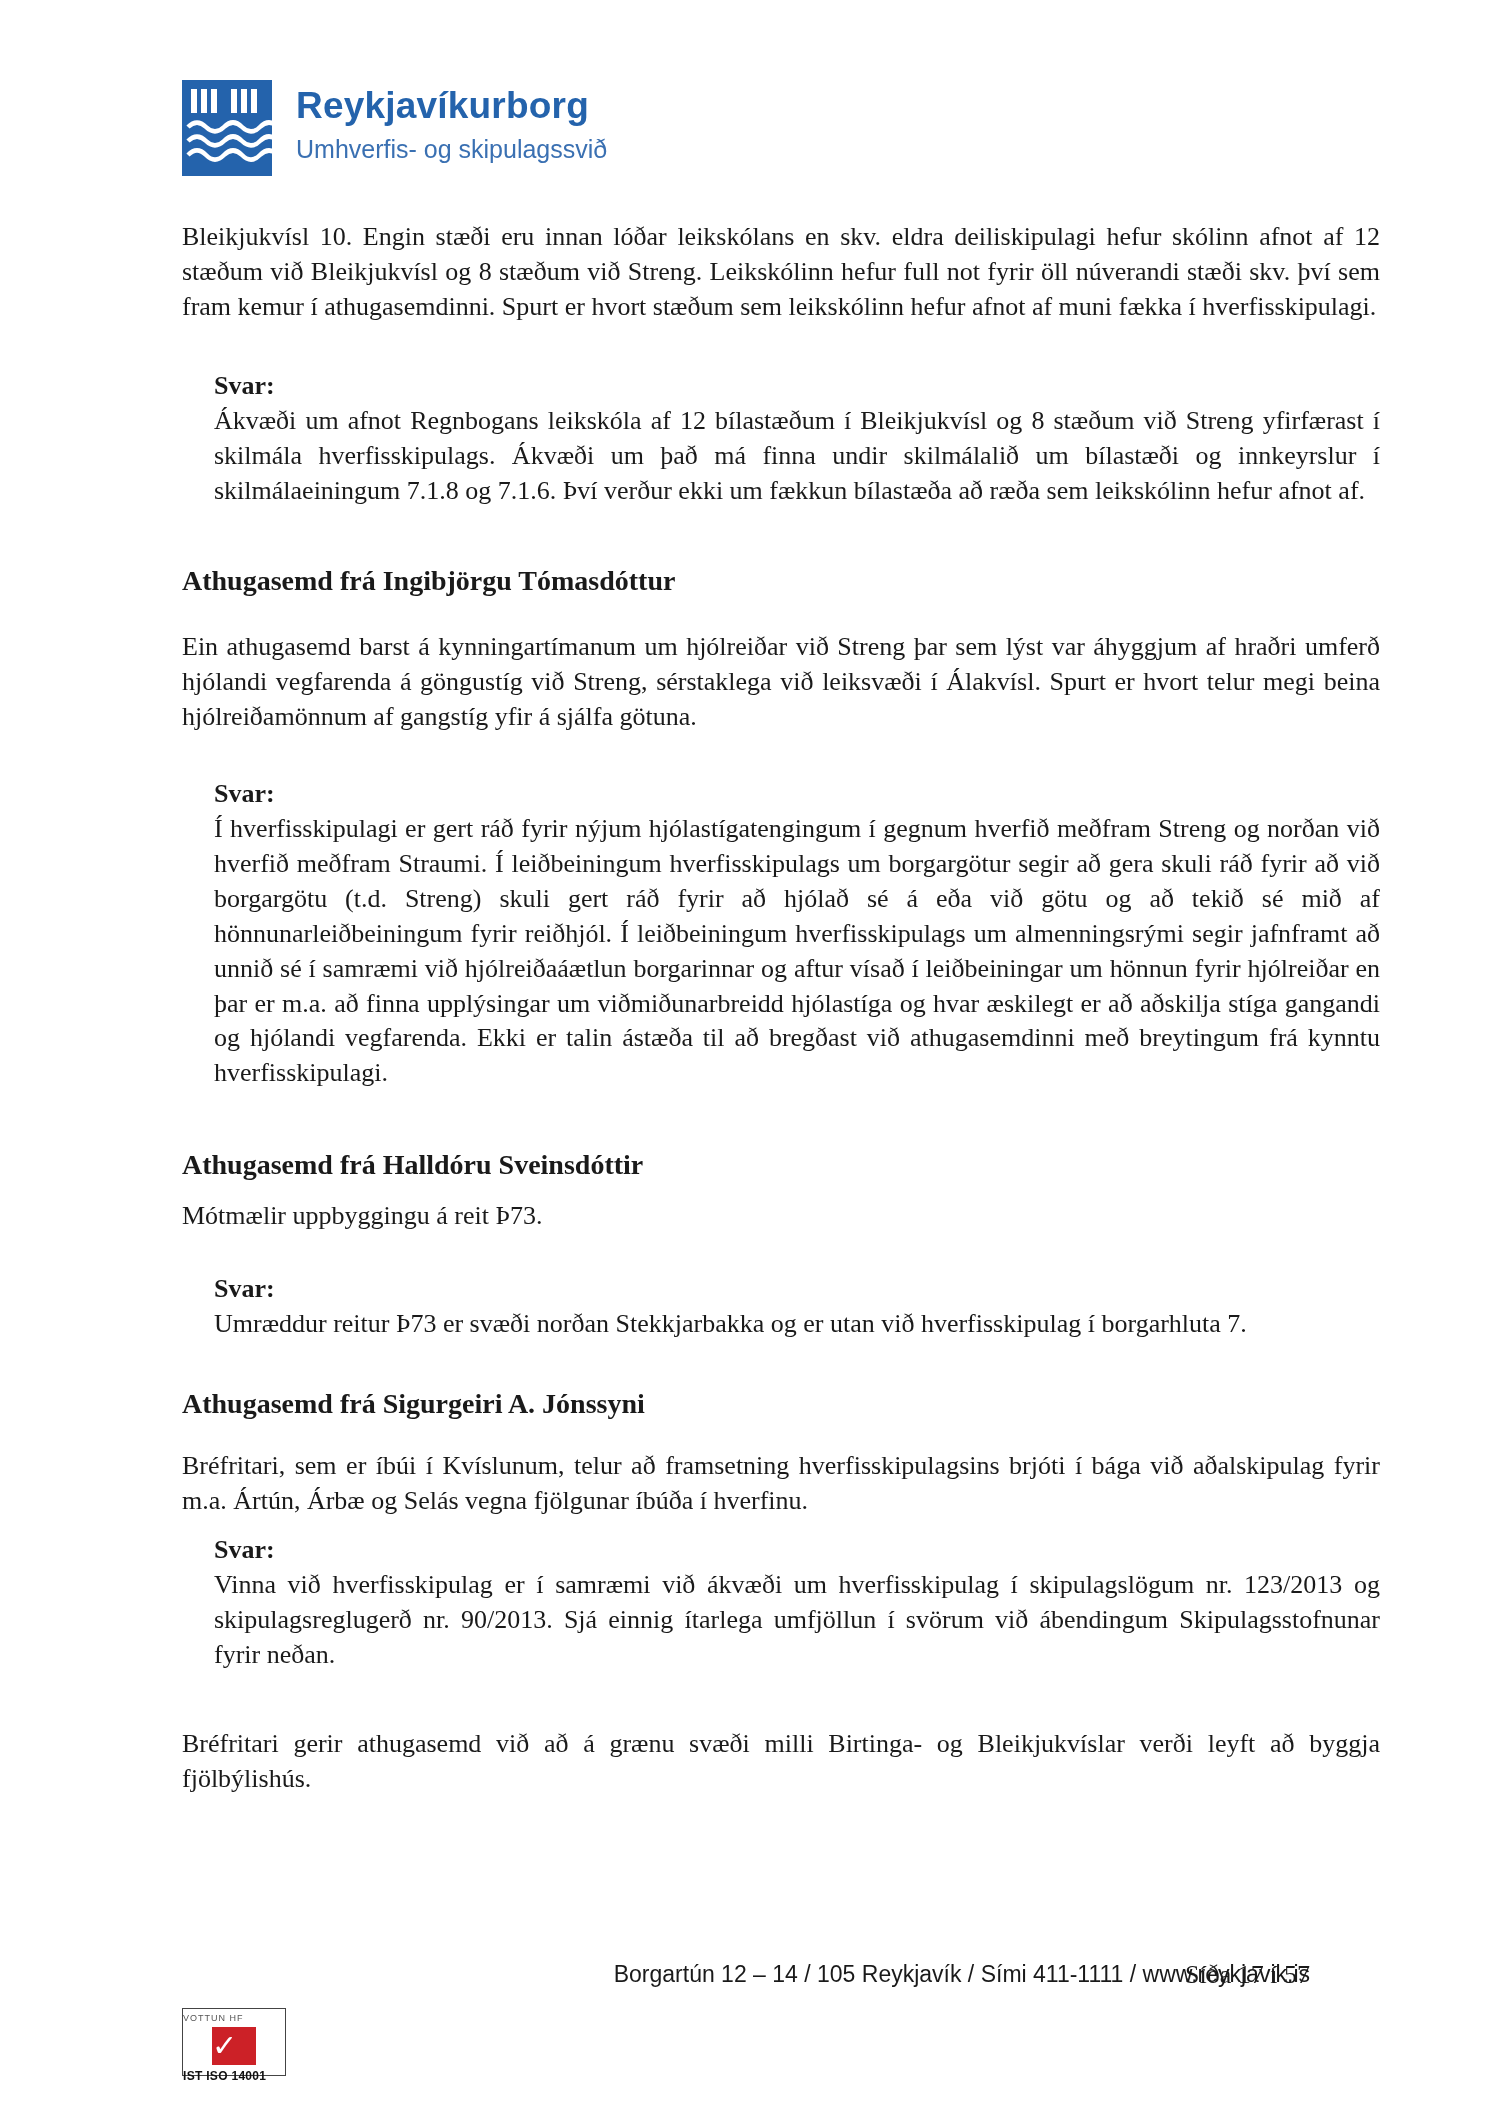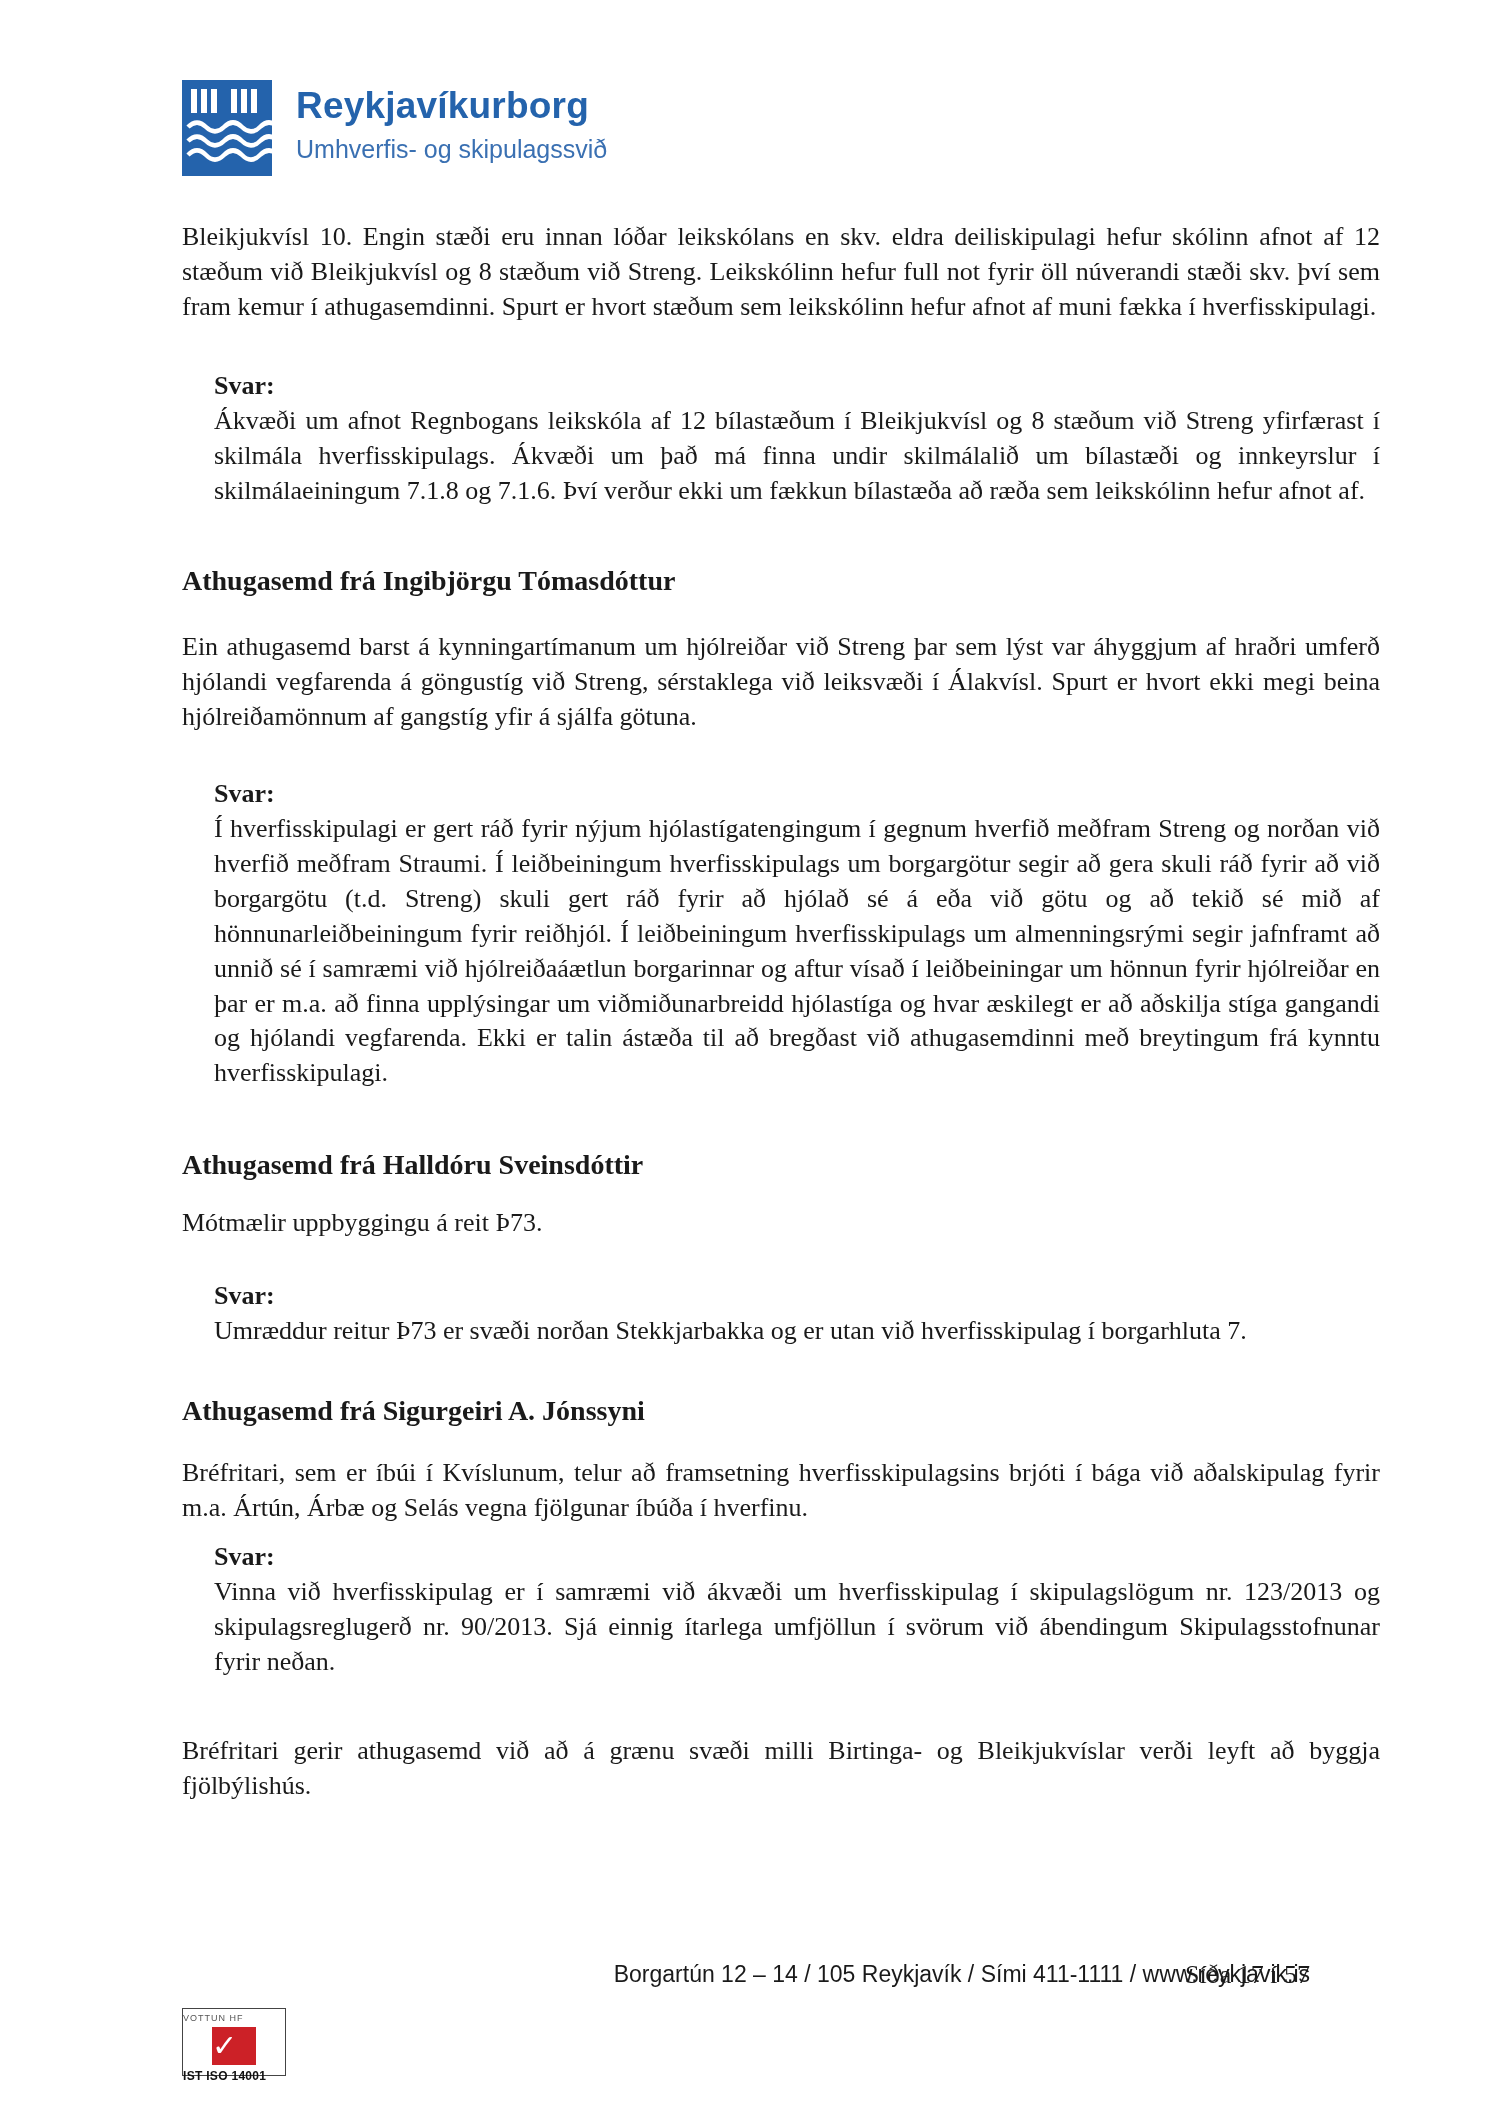--- a/index.html
+++ b/index.html
@@ -90,30 +90,30 @@
 
   <div class="para" style="margin-top:40px">Bleikjukvísl 10. Engin stæði eru innan lóðar leikskólans en skv. eldra deiliskipulagi hefur skólinn afnot af 12 stæðum við Bleikjukvísl og 8 stæðum við Streng. Leikskólinn hefur full not fyrir öll núverandi stæði skv. því sem fram kemur í athugasemdinni. Spurt er hvort stæðum sem leikskólinn hefur afnot af muni fækka í hverfisskipulagi.</div>
 
   <div class="svar" style="margin-top:44px">
     <div class="svar-label">Svar:</div>
     <div class="svar-text">Ákvæði um afnot Regnbogans leikskóla af 12 bílastæðum í Bleikjukvísl og 8 stæðum við Streng yfirfærast í skilmála hverfisskipulags. Ákvæði um það má finna undir skilmálalið um bílastæði og innkeyrslur í skilmálaeiningum 7.1.8 og 7.1.6. Því verður ekki um fækkun bílastæða að ræða sem leikskólinn hefur afnot af.</div>
   </div>
 
   <h2 class="h-section" style="margin-top:54px">Athugasemd frá Ingibjörgu Tómasdóttur</h2>
 
-  <div class="para" style="margin-top:32px">Ein athugasemd barst á kynningartímanum um hjólreiðar við Streng þar sem lýst var áhyggjum af hraðri umferð hjólandi vegfarenda á göngustíg við Streng, sérstaklega við leiksvæði í Álakvísl. Spurt er hvort ekki megi beina hjólreiðamönnum af gangstíg yfir á sjálfa götuna.</div>
+  <div class="para" style="margin-top:32px">Ein athugasemd barst á kynningartímanum um hjólreiðar við Streng þar sem lýst var áhyggjum af hraðri umferð hjólandi vegfarenda á göngustíg við Streng, sérstaklega við leiksvæði í Álakvísl. Spurt er hvort telur megi beina hjólreiðamönnum af gangstíg yfir á sjálfa götuna.</div>
 
   <div class="svar" style="margin-top:42px">
     <div class="svar-label">Svar:</div>
     <div class="svar-text">Í hverfisskipulagi er gert ráð fyrir nýjum hjólastígatengingum í gegnum hverfið meðfram Streng og norðan við hverfið meðfram Straumi. Í leiðbeiningum hverfisskipulags um borgargötur segir að gera skuli ráð fyrir að við borgargötu (t.d. Streng) skuli gert ráð fyrir að hjólað sé á eða við götu og að tekið sé mið af hönnunarleiðbeiningum fyrir reiðhjól. Í leiðbeiningum hverfisskipulags um almenningsrými segir jafnframt að unnið sé í samræmi við hjólreiðaáætlun borgarinnar og aftur vísað í leiðbeiningar um hönnun fyrir hjólreiðar en þar er m.a. að finna upplýsingar um viðmiðunarbreidd hjólastíga og hvar æskilegt er að aðskilja stíga gangandi og hjólandi vegfarenda. Ekki er talin ástæða til að bregðast við athugasemdinni með breytingum frá kynntu hverfisskipulagi.</div>
   </div>
 
   <h2 class="h-section" style="margin-top:56px">Athugasemd frá Halldóru Sveinsdóttir</h2>
 
-  <div class="para" style="margin-top:24px">Mótmælir uppbyggingu á reit Þ73.</div>
+  <div class="para" style="margin-top:17px">Mótmælir uppbyggingu á reit Þ73.</div>
 
   <div class="svar" style="margin-top:38px">
     <div class="svar-label">Svar:</div>
     <div class="svar-text">Umræddur reitur Þ73 er svæði norðan Stekkjarbakka og er utan við hverfisskipulag í borgarhluta 7.</div>
   </div>
 
   <h2 class="h-section" style="margin-top:44px">Athugasemd frá Sigurgeiri A. Jónssyni</h2>
 
   <div class="para" style="margin-top:28px">Bréfritari, sem er íbúi í Kvíslunum, telur að framsetning hverfisskipulagsins brjóti í bága við aðalskipulag fyrir m.a. Ártún, Árbæ og Selás vegna fjölgunar íbúða í hverfinu.</div>
 

